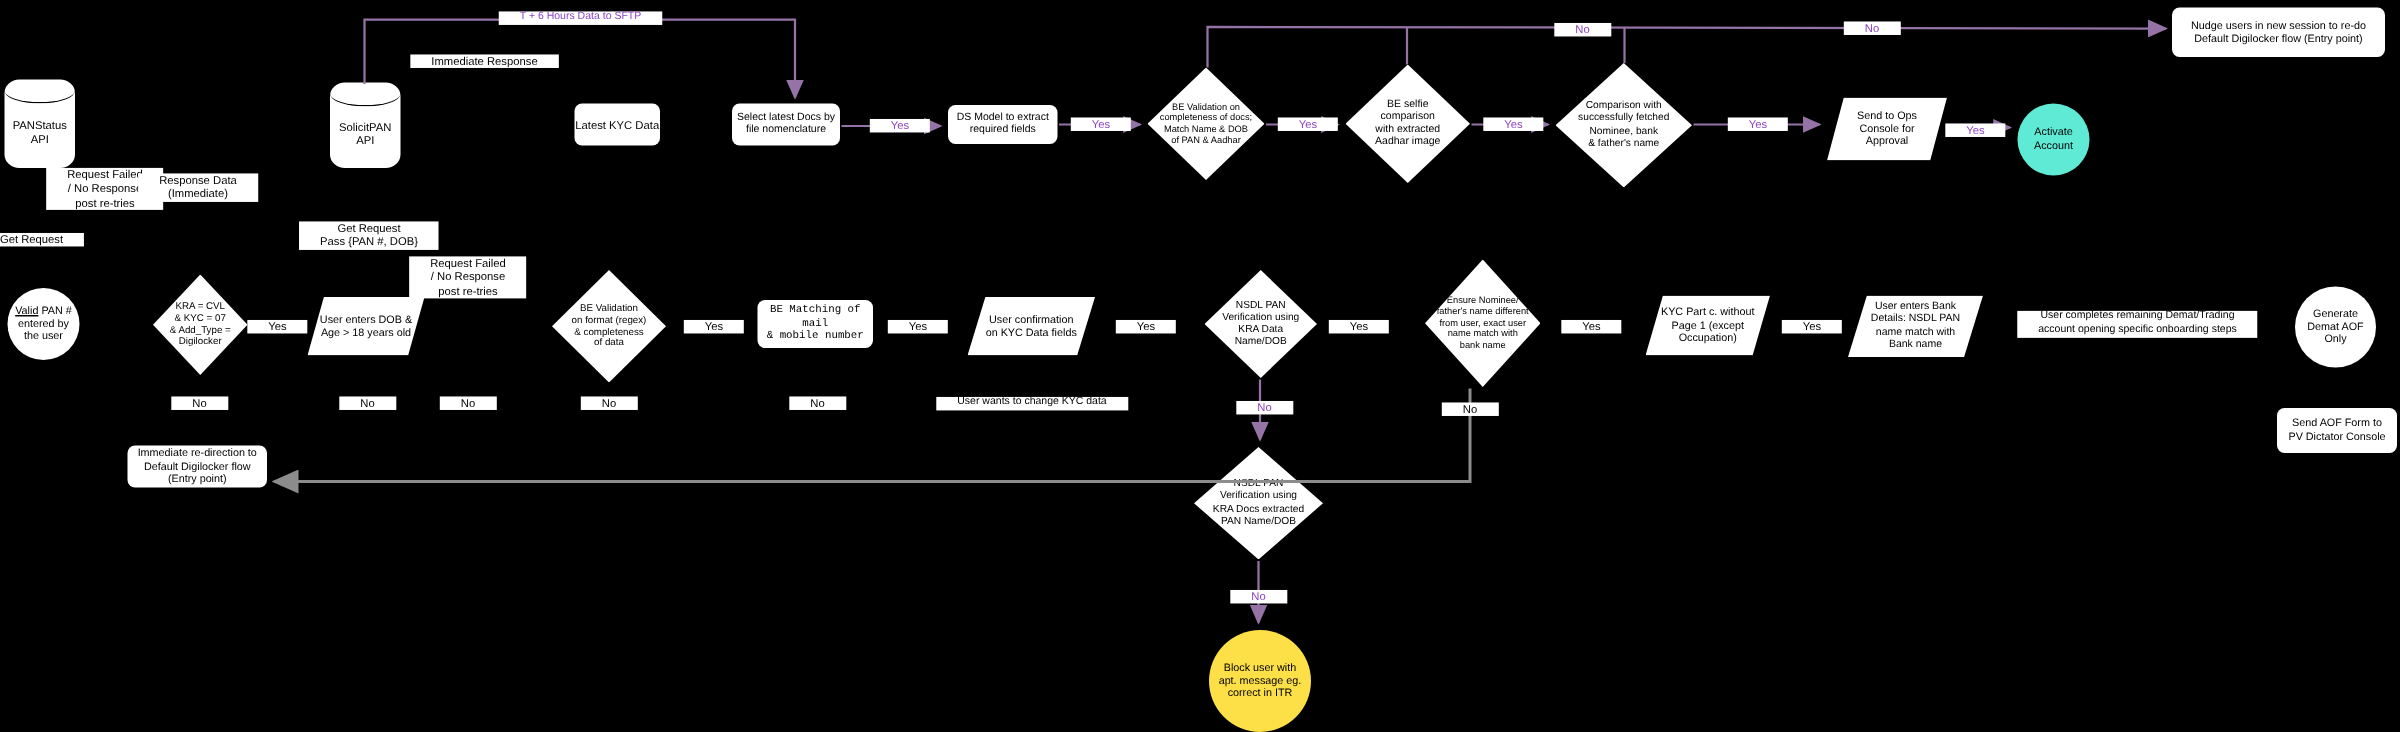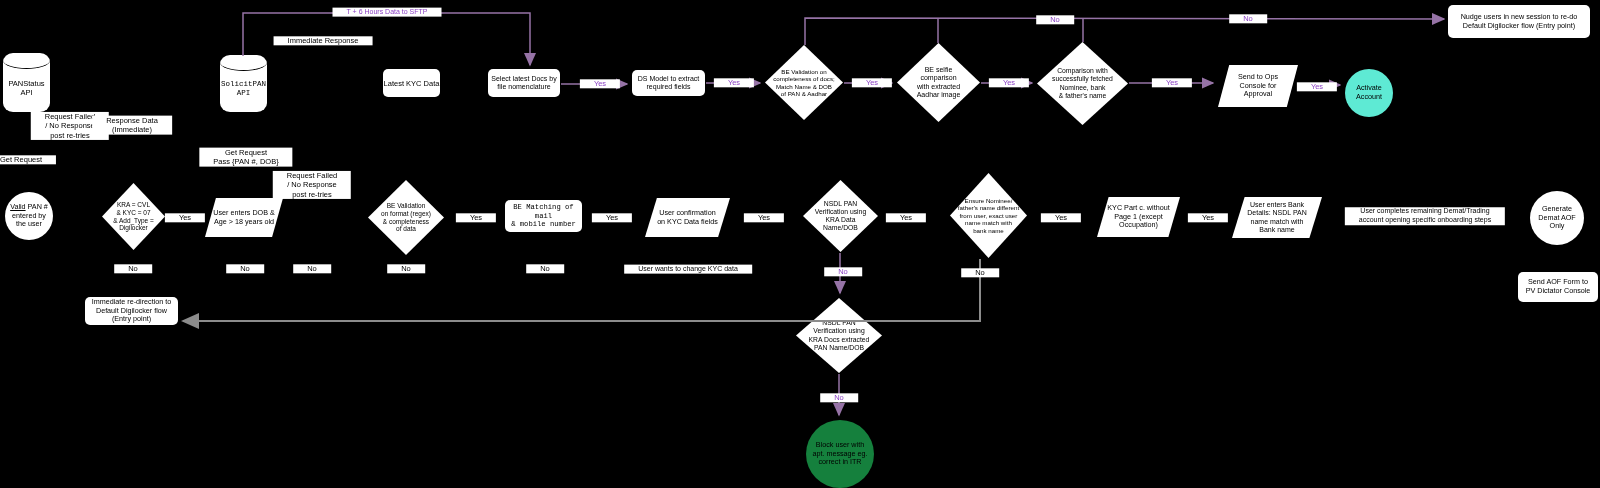--- a/index.html
+++ b/index.html
@@ -22,21 +22,21 @@
   .lbl{position:absolute;transform:translate(-50%,-50%);background:#fff;color:#000;
        padding:0 14px;font-size:7.5px;line-height:1.25;white-space:pre;text-align:center;}
 </style>
 </head>
 <body>
 
 <div id="canvas">
   <div id="nodes">
       <div class="node shape-cylinder" style="left: 3px; top: 53px; width: 47px; height: 59px; background: rgb(255, 255, 255); color: rgb(0, 0, 0);"><div class="cyl-arc"></div><span>PANStatus
 API</span></div>
-      <div class="node shape-cylinder" style="left: 220px; top: 55px; width: 47px; height: 57px; background: rgb(255, 255, 255); color: rgb(0, 0, 0); font-family: Liberation Mono, monospace;"><div class="cyl-arc"></div><span>SolicitPAN
+      <div class="node shape-cylinder" style="left: 220px; top: 55px; width: 47px; height: 57px; background: rgb(255, 255, 255); color: rgb(0, 0, 0);"><div class="cyl-arc"></div><span>SolicitPAN
 API</span></div>
       <div class="node shape-rounded" style="left: 383px; top: 69px; width: 57px; height: 28px; background: rgb(255, 255, 255); color: rgb(0, 0, 0);"><span>Latest KYC Data</span></div>
       <div class="node shape-rounded" style="left: 488px; top: 69px; width: 72px; height: 28px; font-size: 7px; background: rgb(255, 255, 255); color: rgb(0, 0, 0);"><span>Select latest Docs by
 file nomenclature</span></div>
       <div class="node shape-rounded" style="left: 632px; top: 70px; width: 73px; height: 26px; font-size: 7px; background: rgb(255, 255, 255); color: rgb(0, 0, 0);"><span>DS Model to extract
 required fields</span></div>
       <div class="node shape-diamond" style="left: 765px; top: 45px; width: 78px; height: 75px; font-size: 6.2px; background: rgb(255, 255, 255); color: rgb(0, 0, 0);"><span>BE Validation on
 completeness of docs;
 Match Name &amp; DOB
 of PAN &amp; Aadhar</span></div>
@@ -93,21 +93,21 @@
 Only</span></div>
       <div class="node shape-rounded" style="left: 1518px; top: 272px; width: 80px; height: 30px; font-size: 7.2px; background: rgb(255, 255, 255); color: rgb(0, 0, 0);"><span>Send AOF Form to
 PV Dictator Console</span></div>
       <div class="node shape-rounded" style="left: 85px; top: 297px; width: 93px; height: 28px; font-size: 7.2px; background: rgb(255, 255, 255); color: rgb(0, 0, 0);"><span>Immediate re-direction to
 Default Digilocker flow
 (Entry point)</span></div>
       <div class="node shape-diamond" style="left: 796px; top: 298px; width: 86px; height: 75px; font-size: 6.8px; background: rgb(255, 255, 255); color: rgb(0, 0, 0);"><span>NSDL PAN
 Verification using
 KRA Docs extracted
 PAN Name/DOB</span></div>
-      <div class="node shape-circle" style="left: 806px; top: 420px; width: 68px; height: 68px; font-size: 7.2px; background: #15803d; color: rgb(0, 0, 0);"><span>Block user with
+      <div class="node shape-circle" style="left: 806px; top: 420px; width: 68px; height: 68px; font-size: 7.2px; background: #fde047; color: rgb(0, 0, 0);"><span>Block user with
 apt. message eg.
 correct in ITR</span></div>
     </div>
   <svg id="edges" width="1600" height="488" viewBox="0 0 1600 488">
       <defs>
         <marker id="arrow-edge_purple" markerWidth="9" markerHeight="8" refX="8" refY="4" orient="auto">
           <path d="M0,0 L9,4 L0,8 Z" fill="#9673a6"></path>
         </marker>
         <marker id="arrow-edge_gray" markerWidth="9" markerHeight="8" refX="8" refY="4" orient="auto">
           <path d="M0,0 L9,4 L0,8 Z" fill="#8c8c8c"></path>

